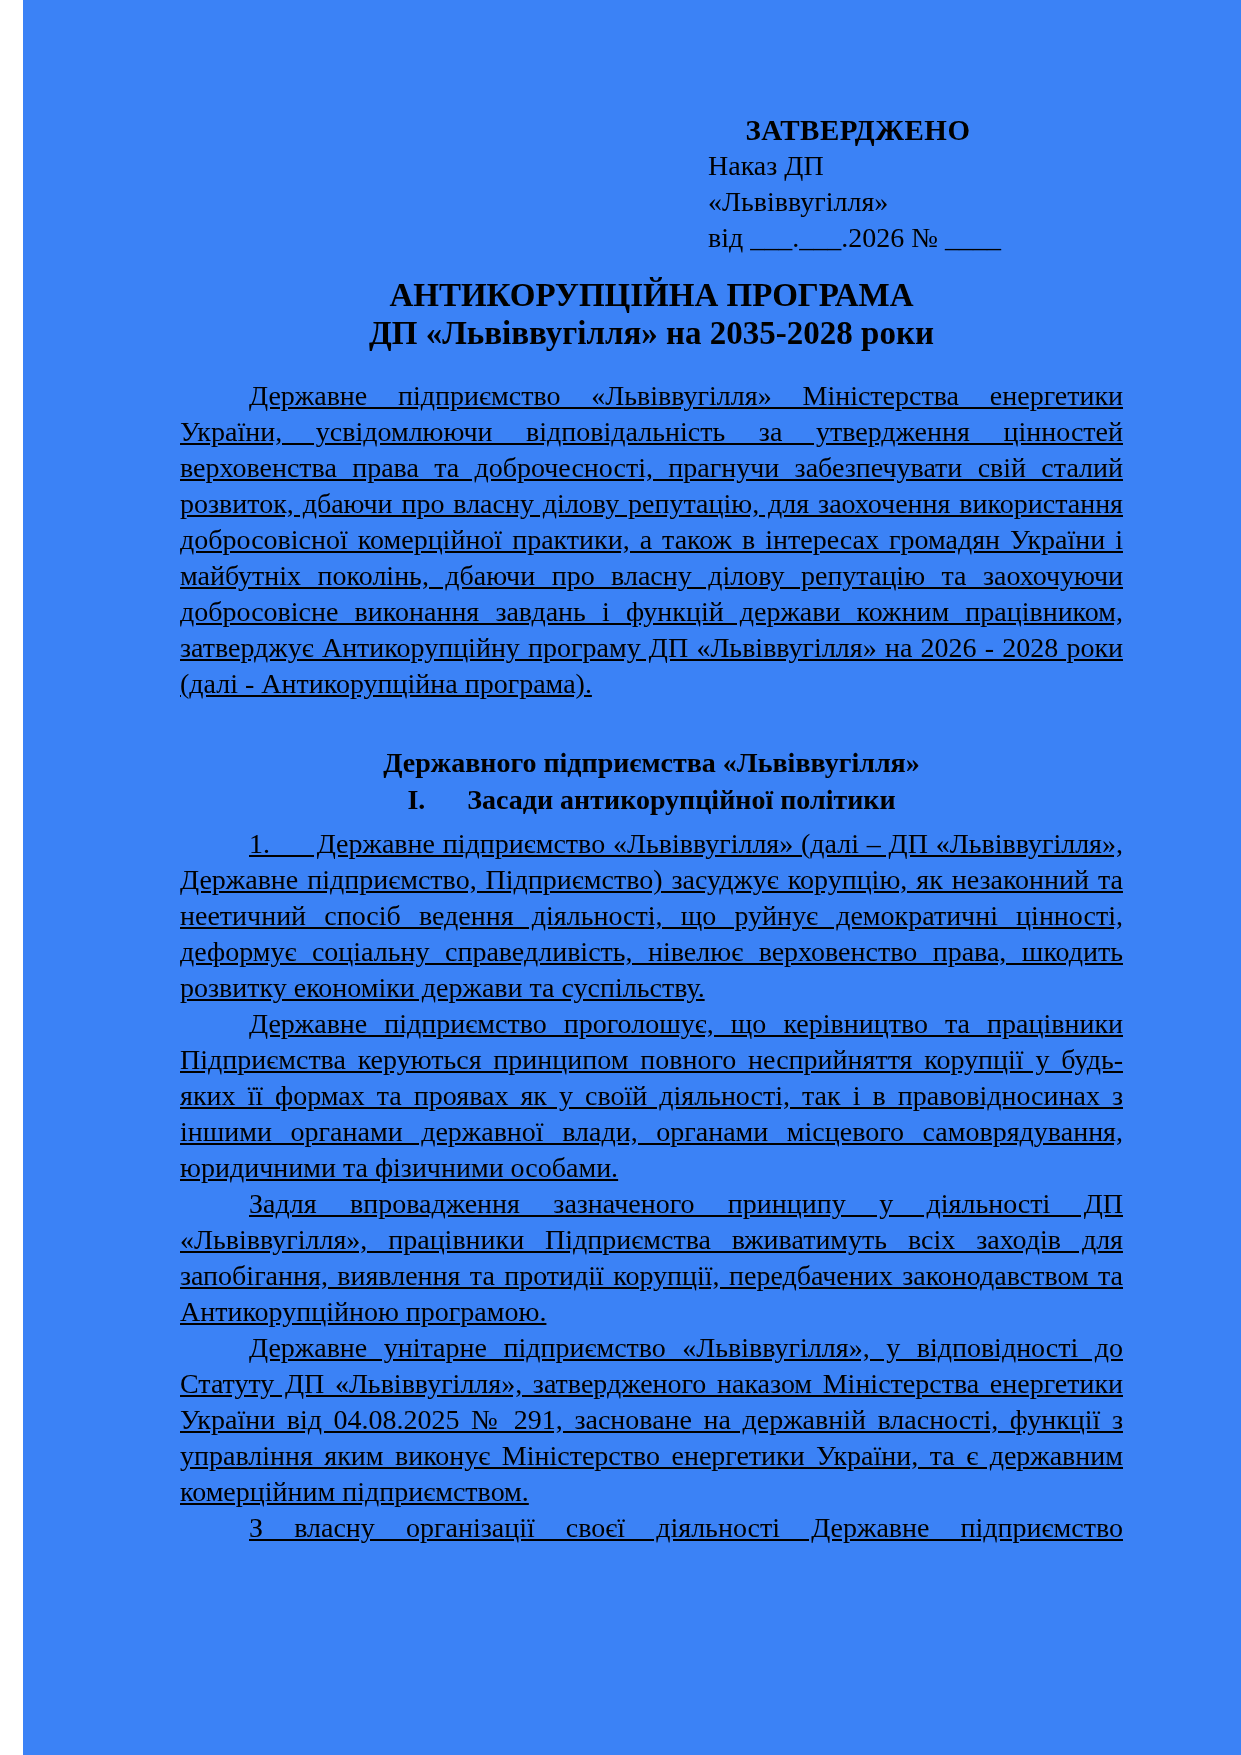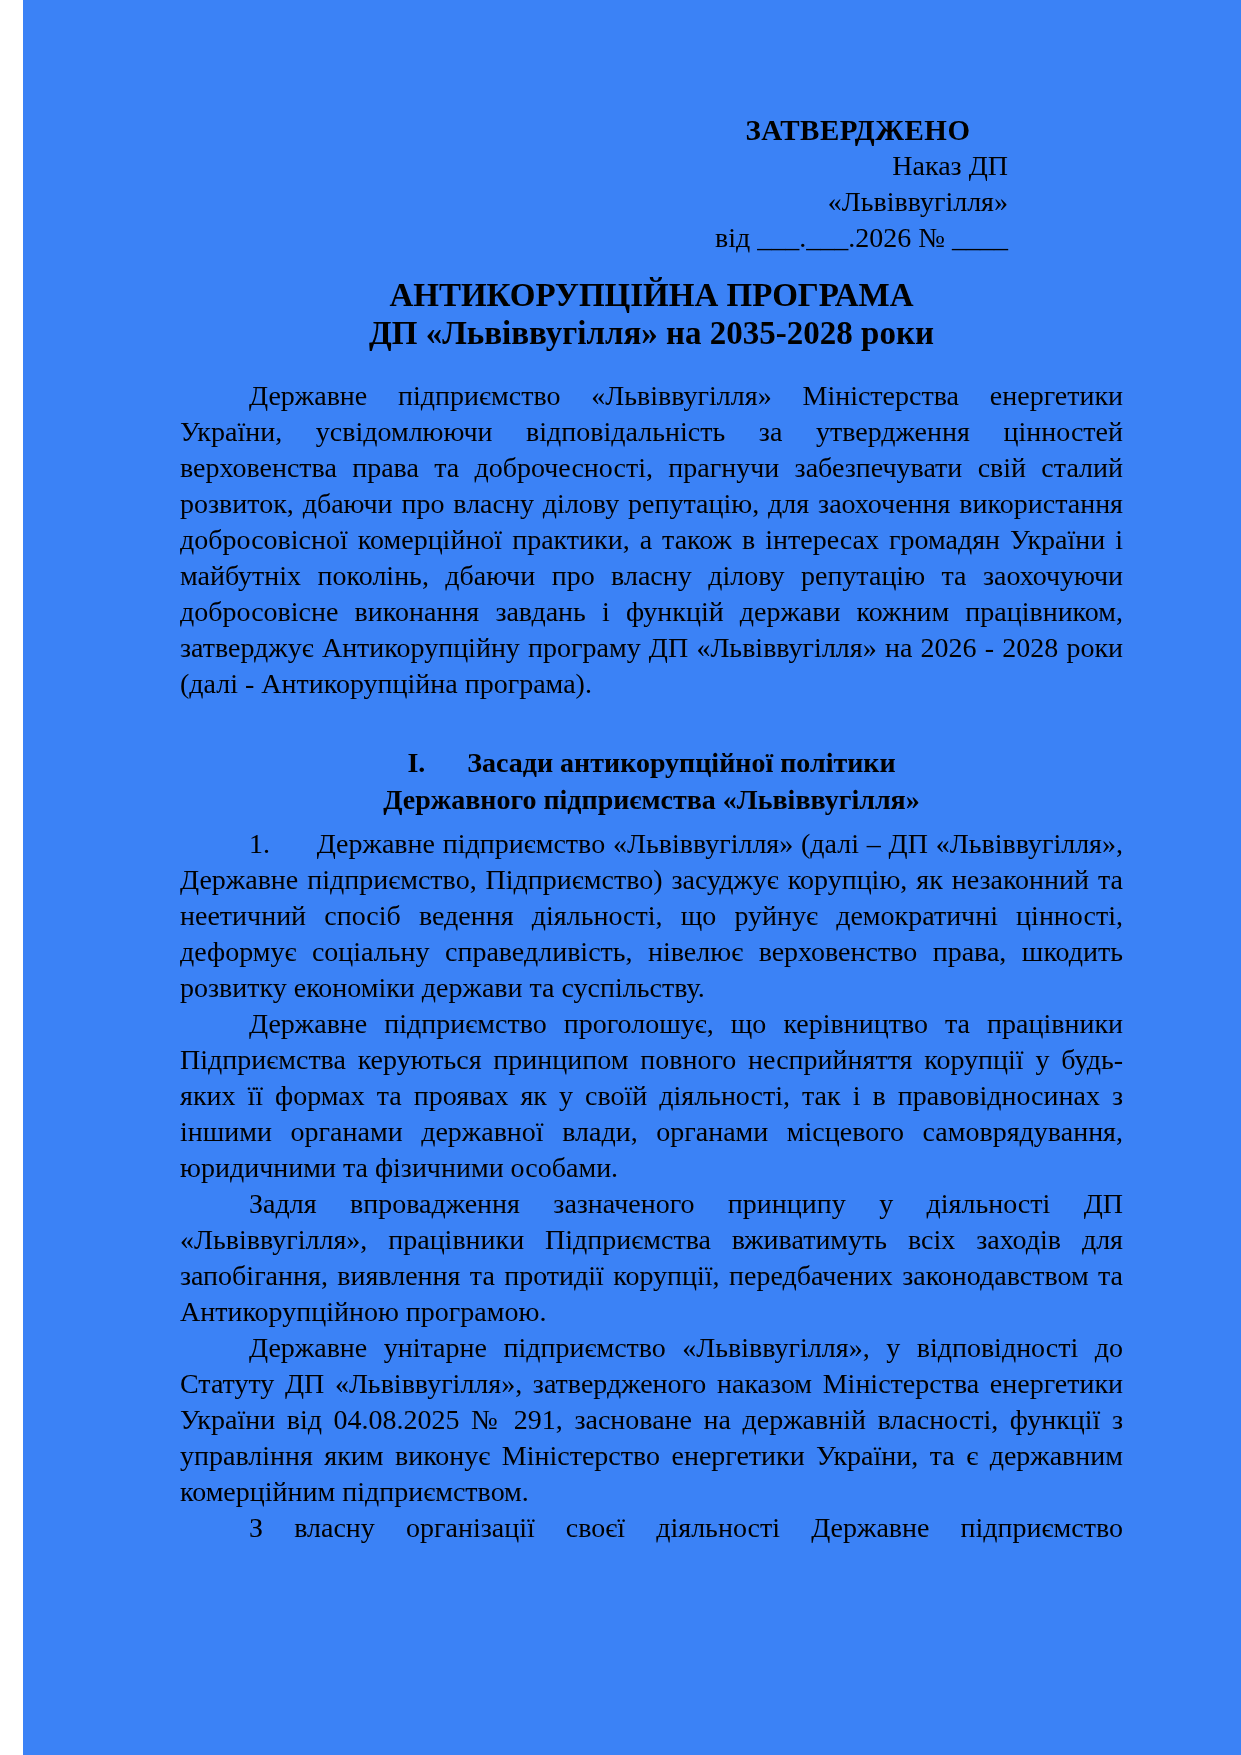--- a/index.html
+++ b/index.html
@@ -25,33 +25,34 @@
       margin-left: 528px;
       width: 300px;
     }
     .approval-stamp {
       font-weight: bold;
       text-align: center;
       font-size: 29px;
       letter-spacing: 0.5px;
     }
     .approval-line {
-      text-align: right;
+      text-align: left;
     }
     .doc-title {
       margin-top: 20px;
       text-align: center;
       font-weight: bold;
       font-size: 33px;
       line-height: 38px;
     }
     .para {
       margin: 0;
       text-align: justify;
       text-indent: 69px;
+      text-decoration: underline;
     }
     .intro {
       margin-top: 26px;
     }
     .section-heading {
       margin-top: 42px;
       margin-bottom: 8px;
       text-align: center;
       font-weight: bold;
       font-size: 28px;
@@ -73,22 +74,22 @@
   </div>
 
   <div class="doc-title">
     <div>АНТИКОРУПЦІЙНА ПРОГРАМА</div>
     <div>ДП «Львіввугілля» на 2035-2028 роки</div>
   </div>
 
   <p class="para intro">Державне підприємство «Львіввугілля» Міністерства енергетики України, усвідомлюючи відповідальність за утвердження цінностей верховенства права та доброчесності, прагнучи забезпечувати свій сталий розвиток, дбаючи про власну ділову репутацію, для заохочення використання добросовісної комерційної практики, а також в інтересах громадян України і майбутніх поколінь, дбаючи про власну ділову репутацію та заохочуючи добросовісне виконання завдань і функцій держави кожним працівником, затверджує Антикорупційну програму ДП «Львіввугілля» на 2026 - 2028 роки (далі - Антикорупційна програма).</p>
 
   <div class="section-heading">
+    <div>Державного підприємства «Львіввугілля»</div>
     <div>I.&nbsp;&nbsp;&nbsp;&nbsp;&nbsp;&nbsp;Засади антикорупційної політики</div>
-    <div>Державного підприємства «Львіввугілля»</div>
   </div>
 
   <p class="para">1.&nbsp;&nbsp;&nbsp;&nbsp;&nbsp;&nbsp;Державне підприємство «Львіввугілля» (далі – ДП «Львіввугілля», Державне підприємство, Підприємство) засуджує корупцію, як незаконний та неетичний спосіб ведення діяльності, що руйнує демократичні цінності, деформує соціальну справедливість, нівелює верховенство права, шкодить розвитку економіки держави та суспільству.</p>
 
   <p class="para">Державне підприємство проголошує, що керівництво та працівники Підприємства керуються принципом повного несприйняття корупції у будь-яких її формах та проявах як у своїй діяльності, так і в правовідносинах з іншими органами державної влади, органами місцевого самоврядування, юридичними та фізичними особами.</p>
 
   <p class="para">Задля впровадження зазначеного принципу у діяльності ДП «Львіввугілля», працівники Підприємства вживатимуть всіх заходів для запобігання, виявлення та протидії корупції, передбачених законодавством та Антикорупційною програмою.</p>
 
   <p class="para">Державне унітарне підприємство «Львіввугілля», у відповідності до Статуту ДП «Львіввугілля», затвердженого наказом Міністерства енергетики України від 04.08.2025 № 291,  засноване на державній власності, функції з управління яким виконує Міністерство енергетики України, та є державним комерційним підприємством.</p>
 

